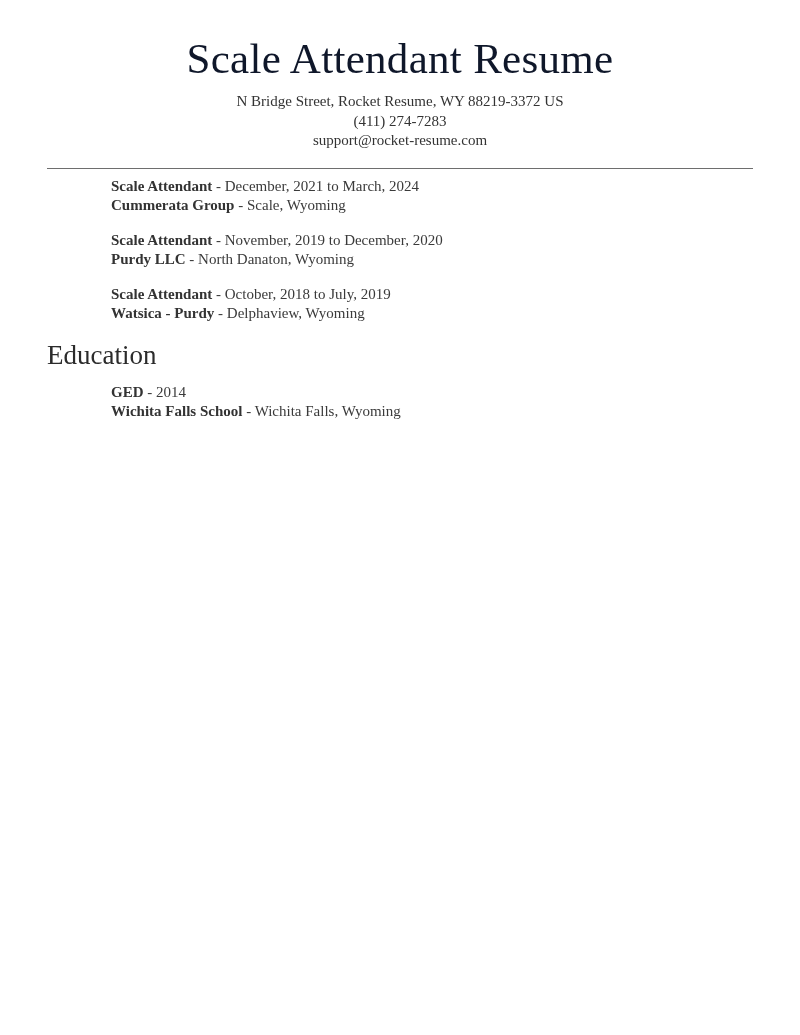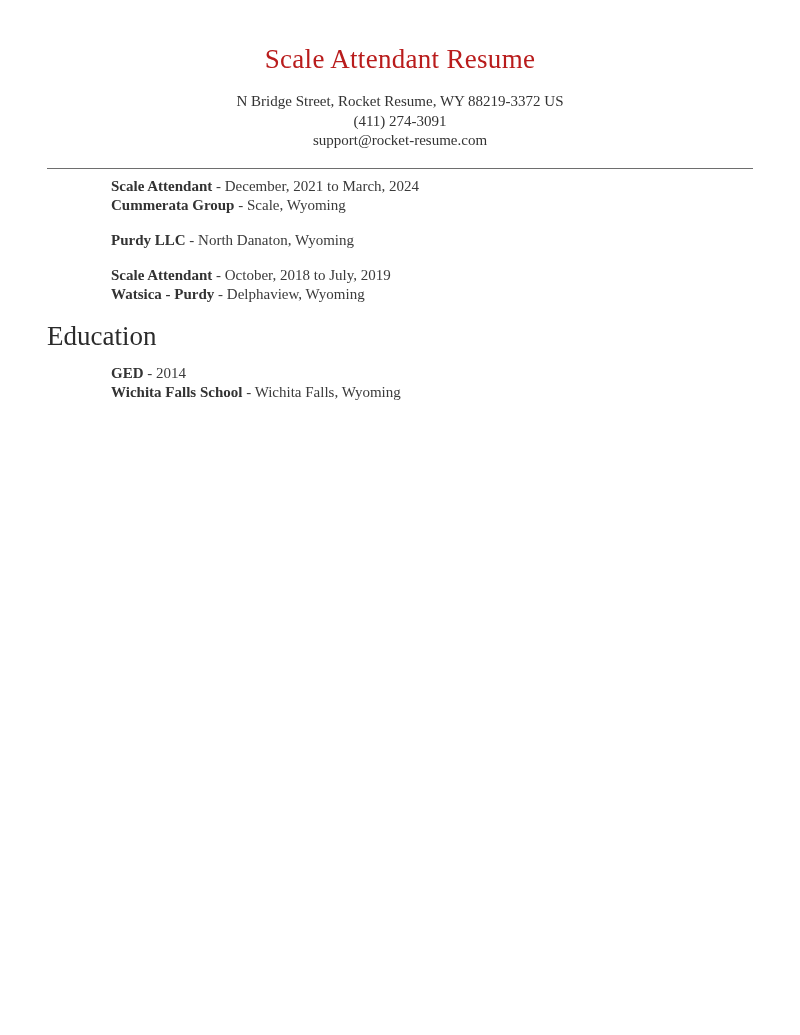--- a/index.html
+++ b/index.html
@@ -11,24 +11,24 @@
     color: #333333;
     font-family: "Liberation Serif", serif;
   }
   .page {
     width: 800px;
     height: 1035px;
     padding: 40px 47px 0 47px;
   }
   .header { text-align: center; }
   .resume-title {
-    font-size: 27px;
+    font-size: 43px;
     line-height: 38px;
     font-weight: 500;
-    color: #b91c1c;
+    color: #0f172a;
     margin: 0 0 14px 0;
     letter-spacing: 0.3px;
   }
   .contact-line {
     font-size: 15px;
     line-height: 19.5px;
     color: #333333;
     text-align: center;
   }
   .header-divider {
@@ -55,21 +55,21 @@
   .sep { color: #3a3a3a; }
 </style>
 </head>
 <body>
 
 <div class="page">
 
   <div class="header">
     <h1 class="resume-title">Scale Attendant Resume</h1>
     <div class="contact-line">N Bridge Street, Rocket Resume, WY 88219-3372 US</div>
-    <div class="contact-line">(411) 274-3091</div>
+    <div class="contact-line">(411) 274-7283</div>
     <div class="contact-line">support@rocket-resume.com</div>
   </div>
 
   <hr class="header-divider">
 
   <div class="section">
     <div class="entries">
 
       <div class="entry">
         <div>
@@ -78,20 +78,25 @@
           <span>December, 2021 to March, 2024</span>
         </div>
         <div>
           <span class="strong">Cummerata Group</span>
           <span class="sep">-</span>
           <span>Scale, Wyoming</span>
         </div>
       </div>
 
       <div class="entry">
+        <div>
+          <span class="strong">Scale Attendant</span>
+          <span class="sep">-</span>
+          <span>November, 2019 to December, 2020</span>
+        </div>
         <div>
           <span class="strong">Purdy LLC</span>
           <span class="sep">-</span>
           <span>North Danaton, Wyoming</span>
         </div>
       </div>
 
       <div class="entry">
         <div>
           <span class="strong">Scale Attendant</span>

